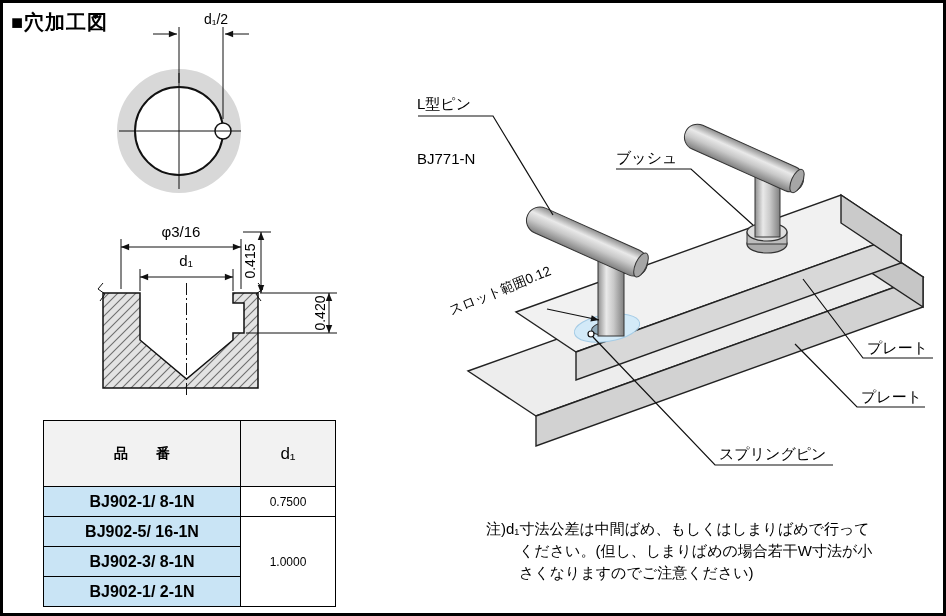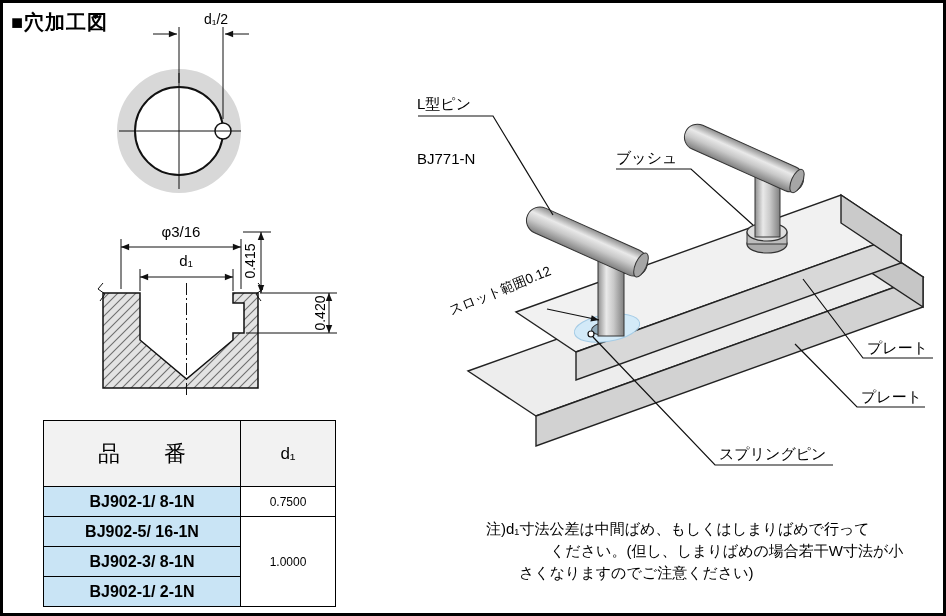--- a/index.html
+++ b/index.html
@@ -6,21 +6,21 @@
   .page{position:relative;width:946px;height:616px;box-sizing:border-box;border:3px solid #000;
         background:#fff;overflow:hidden;font-family:"Liberation Sans","DejaVu Sans",sans-serif;color:#000;}
   .art{position:absolute;left:0;top:0;width:946px;height:616px;}
   .lbl{position:absolute;font-size:15px;line-height:1.15;white-space:nowrap;}
   .ctr{text-align:center;}
   .title{position:absolute;left:8px;top:6px;font-size:20px;font-weight:bold;letter-spacing:1px;}
   .unit{position:absolute;left:180px;top:396px;width:152px;text-align:right;font-size:13px;}
   .note-line{position:absolute;font-size:15px;white-space:nowrap;text-align:center;}
   .ptable{position:absolute;left:40px;top:417px;border-collapse:collapse;table-layout:fixed;border:1px solid #000;}
   .ptable th,.ptable td{border:1px solid #000;padding:0;}
-  .hrow th{height:65px;background:#f2f2f2;font-size:22px;font-weight:normal;text-align:center;}
+  .hrow th{height:65px;background:#f2f2f2;font-size:14px;font-weight:bold;text-align:center;}
   .hrow th.d1h{font-weight:normal;font-size:17px;}
   .drow{height:30px;}
   .pn{background:#c9e4f5;font-weight:bold;font-size:16px;text-align:center;}
   .val{background:#fff;font-size:12px;text-align:center;}
 </style>
 </head>
 <body>
 
 <div class="page">
 
@@ -167,16 +167,16 @@
 
   <div class="lbl" style="left:414px;top:92px;">L型ピン</div>
   <div class="lbl" style="left:414px;top:116px;margin-top:31px;">BJ771-N</div>
   <div class="lbl" style="left:613px;top:146px;">ブッシュ</div>
   <div class="lbl ctr" style="left:427px;top:280px;width:140px;font-size:13.5px;transform:rotate(-22deg);">スロット範囲0.12</div>
   <div class="lbl" style="left:864px;top:336px;">プレート</div>
   <div class="lbl" style="left:858px;top:385px;">プレート</div>
   <div class="lbl" style="left:716px;top:442px;">スプリングピン</div>
 
   <div class="note-line" style="left:483px;top:517px;">注)d₁寸法公差は中間ばめ、もしくはしまりばめで行って</div>
-  <div class="note-line" style="left:516px;top:539px;margin-left:31px;">ください。(但し、しまりばめの場合若干W寸法が小</div>
+  <div class="note-line" style="left:516px;top:539px;">ください。(但し、しまりばめの場合若干W寸法が小</div>
   <div class="note-line" style="left:516px;top:561px;">さくなりますのでご注意ください)</div>
 
 </div>
 
 </body></html>

